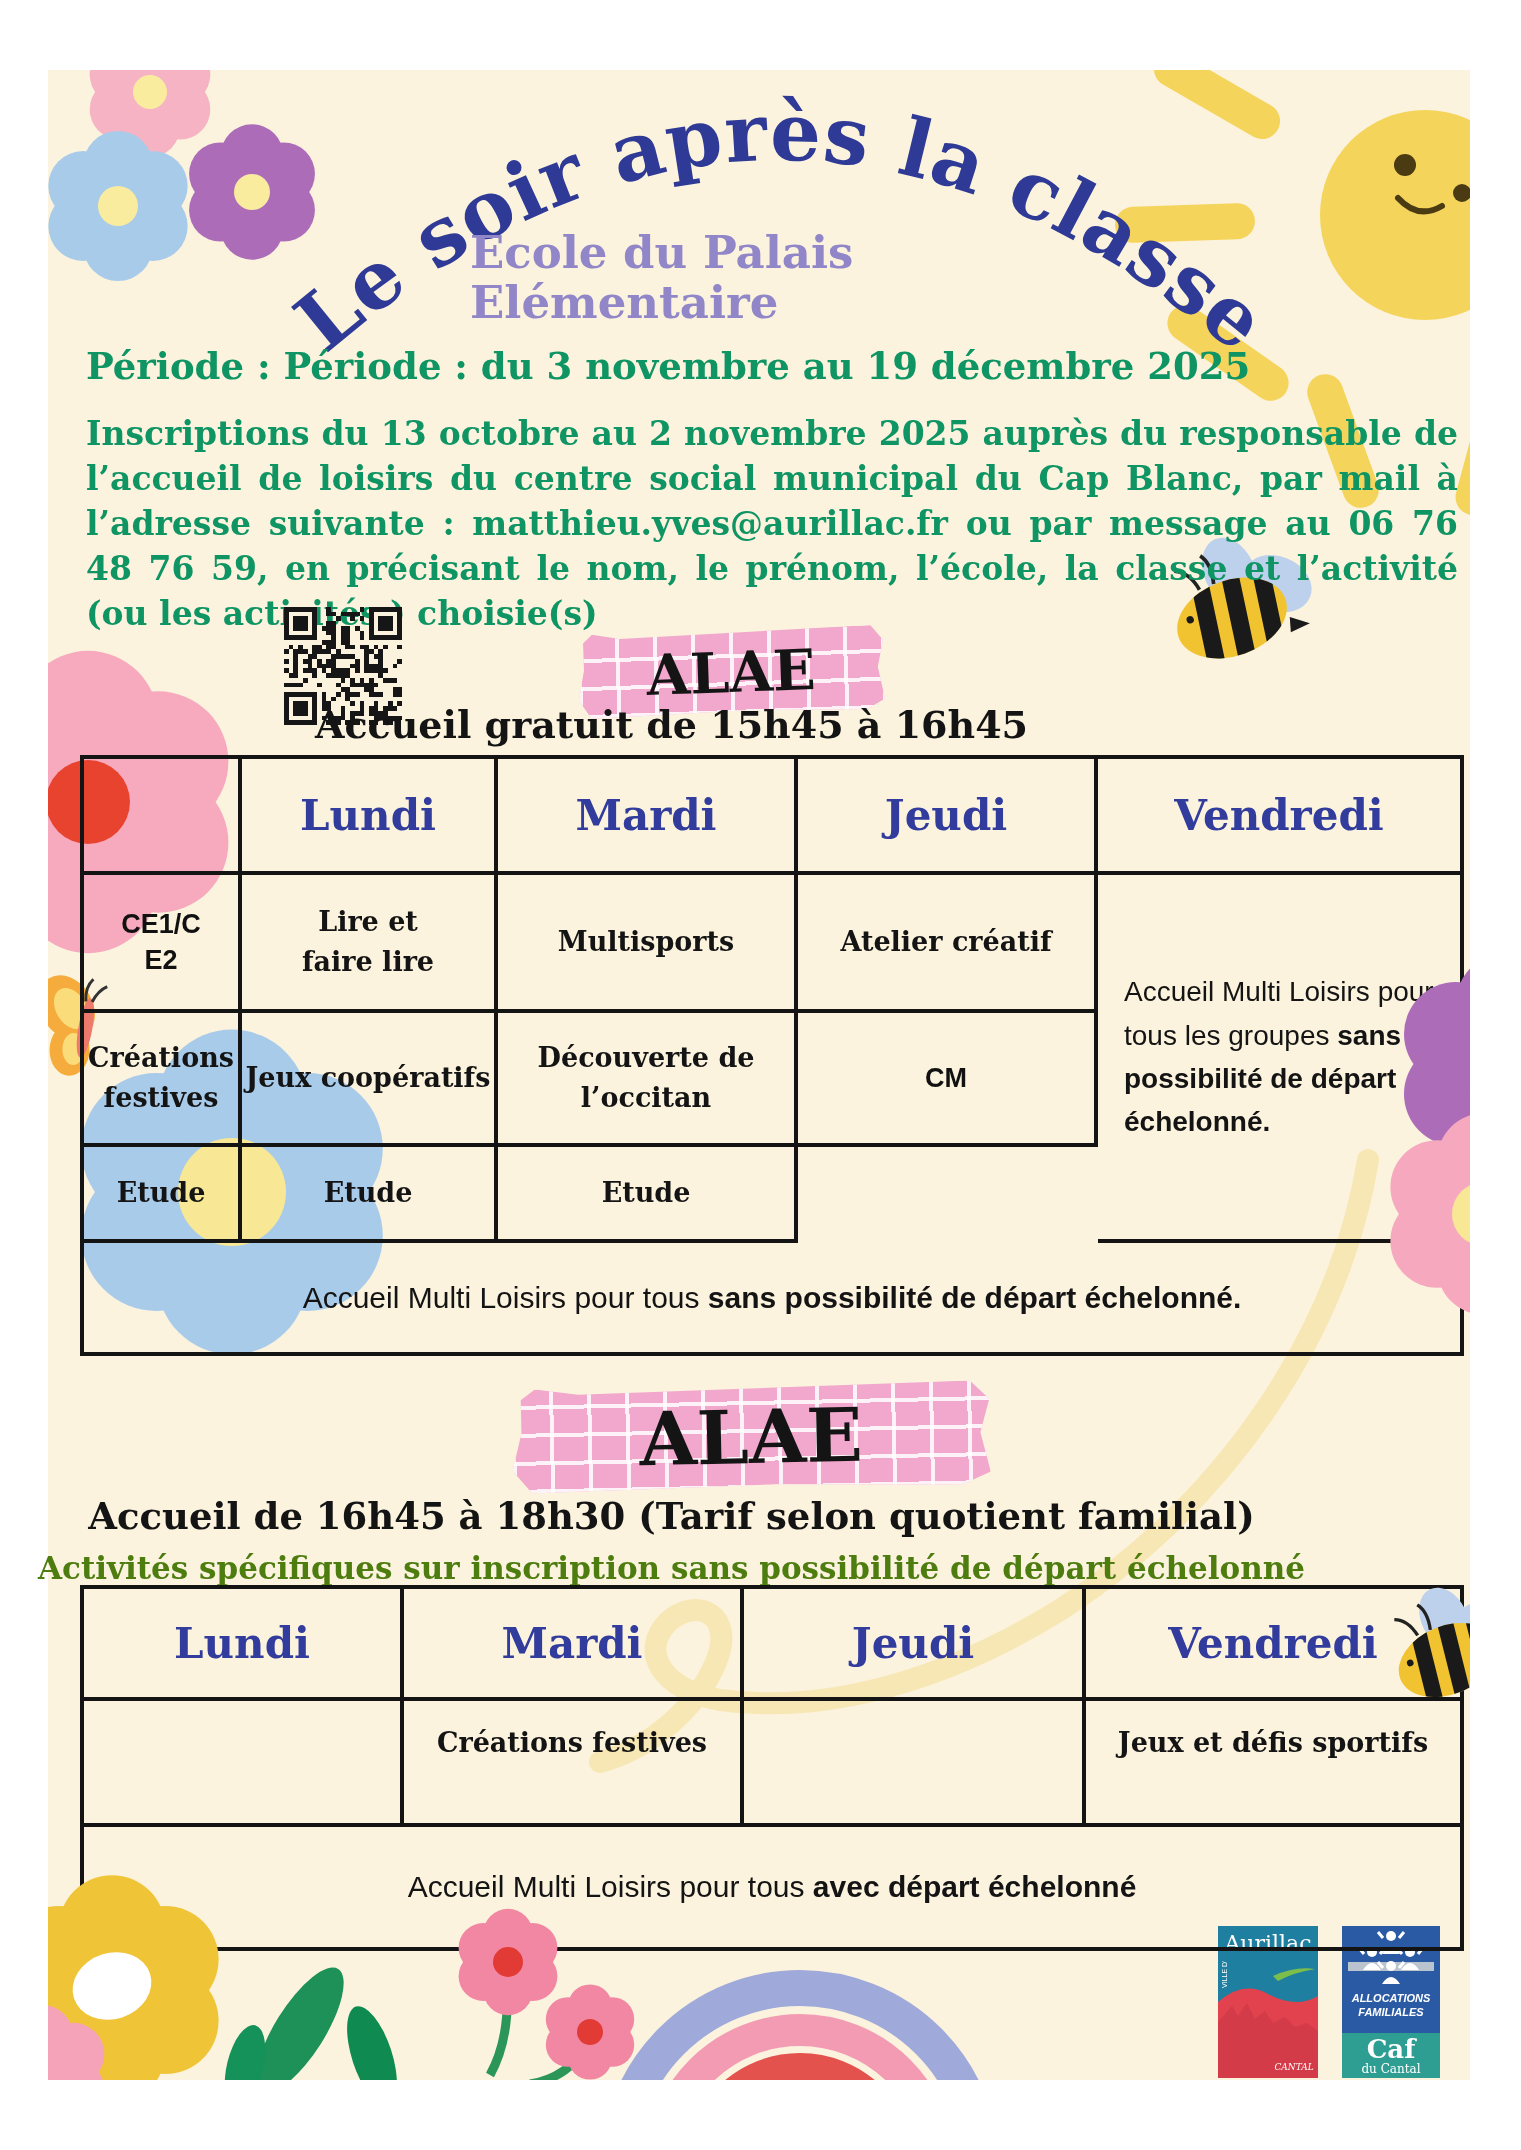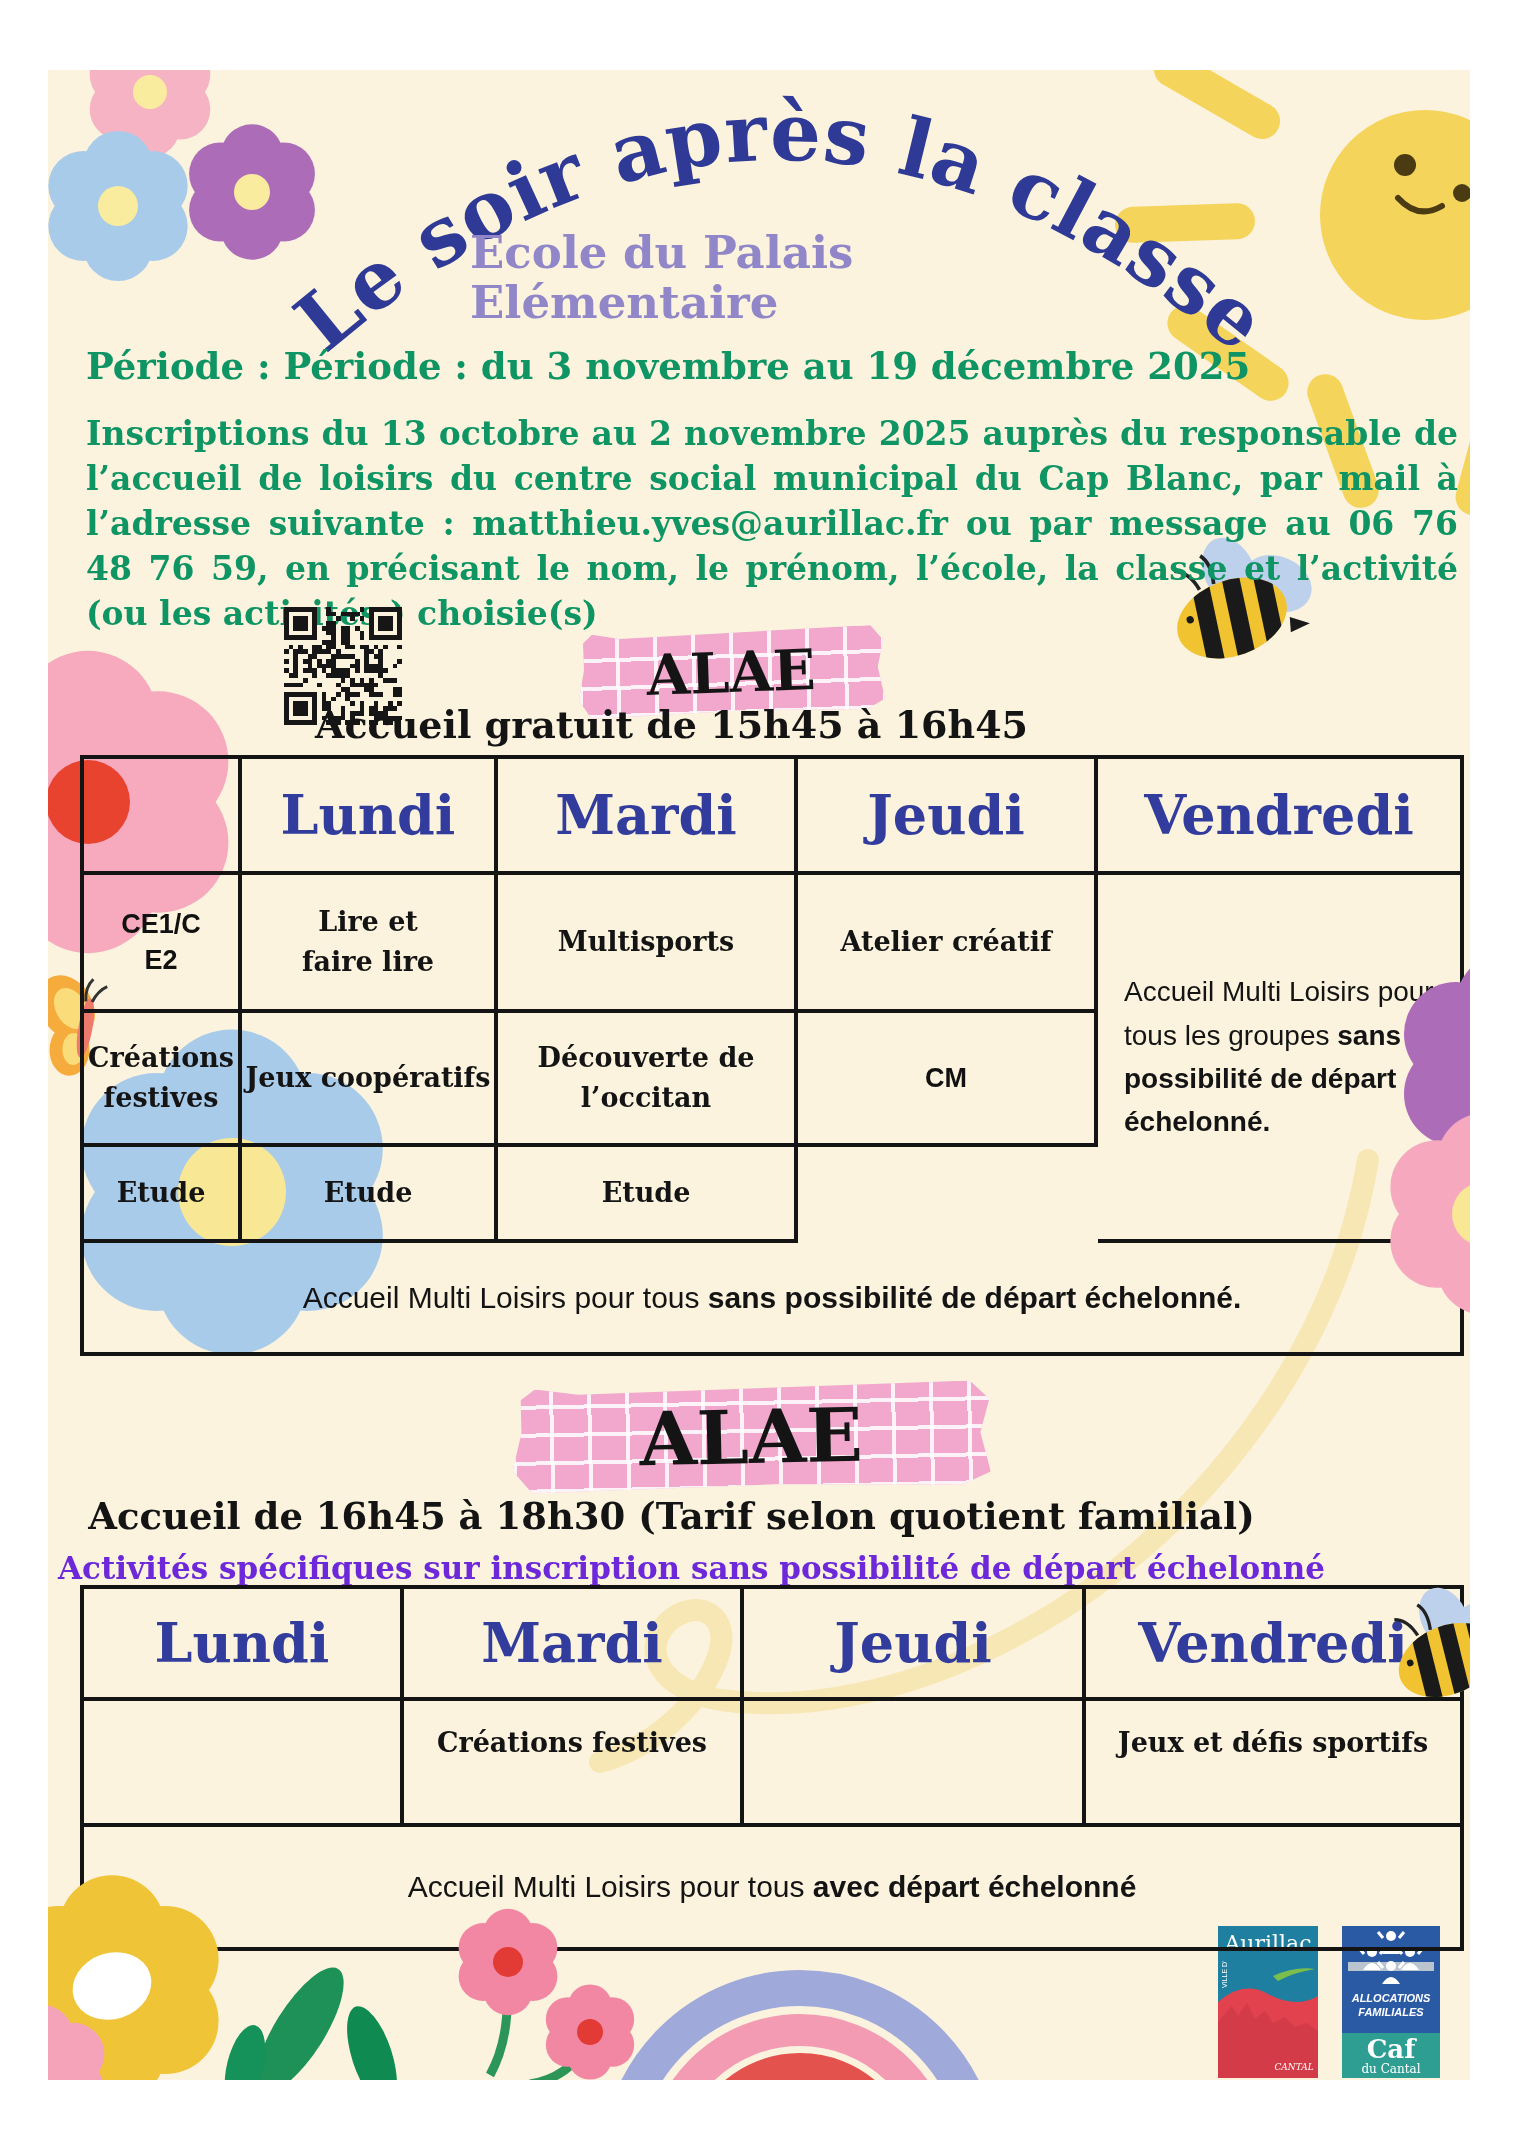--- a/index.html
+++ b/index.html
@@ -29,34 +29,34 @@
       repeating-linear-gradient(0deg, rgba(255,255,255,.85) 0 4px, transparent 4px 28px),
       #F2A7CC;
     display:flex;align-items:center;justify-content:center;font-weight:bold;color:#141414;
     clip-path:polygon(2% 10%,5% 0%,14% 6%,96% 0%,100% 18%,98% 50%,100% 88%,94% 100%,55% 96%,4% 100%,0% 78%,2% 42%);}
   .tape1{left:578px;top:630px;width:306px;height:84px;font-size:56px;transform:rotate(-2deg);}
   .tape2{left:512px;top:1385px;width:478px;height:104px;font-size:74px;transform:rotate(-1.2deg);}
 
   .line-center{left:0;width:1343px;text-align:center;font-weight:bold;color:#141414;}
   .sub1{top:702px;font-size:38px;}
   .sub2{top:1494px;font-size:37px;}
-  .note2{top:1550px;font-size:31px;color:#6d28d9;padding-left:20px;}
+  .note2{top:1550px;font-size:31px;color:#4d7c0f;}
 
   .gridtable{display:grid;border:4px solid #141414;z-index:2;}
   .t1{left:80px;top:755px;width:1376px;height:593px;
       grid-template-columns:158px 256px 300px 300px 1fr;
       grid-template-rows:116px 138px 134px 96px 1fr;}
   .t2{left:80px;top:1585px;width:1376px;height:358px;
       grid-template-columns:320px 340px 342px 1fr;
       grid-template-rows:112px 126px 1fr;}
   .cell{border-right:4px solid #141414;border-bottom:4px solid #141414;
     display:flex;align-items:center;justify-content:center;text-align:center;min-width:0;min-height:0;}
   .nbr{border-right:none;}
   .nbb{border-bottom:none;}
-  .head{font-size:54px;font-weight:bold;color:#313C9D;}
+  .head{font-size:42px;font-weight:bold;color:#313C9D;}
   .rowlabel{font-family:"Liberation Sans",sans-serif;font-weight:bold;font-size:27px;color:#111;}
   .rowlabel span{display:inline-block;max-width:92px;word-break:break-all;line-height:1.35;}
   .act{font-size:27px;font-weight:bold;color:#141414;line-height:1.5;}
   .act span{display:inline-block;}
   .w170 span{max-width:170px;}
   .w160 span{max-width:160px;}
   .w240 span{max-width:240px;}
   .acttop{align-items:flex-start;padding-top:22px;}
   .merged{grid-column:5;grid-row:2 / span 3;justify-content:flex-start;padding-left:26px;text-align:left;
     font-family:"Liberation Sans",sans-serif;font-size:28px;line-height:1.55;color:#141414;}

